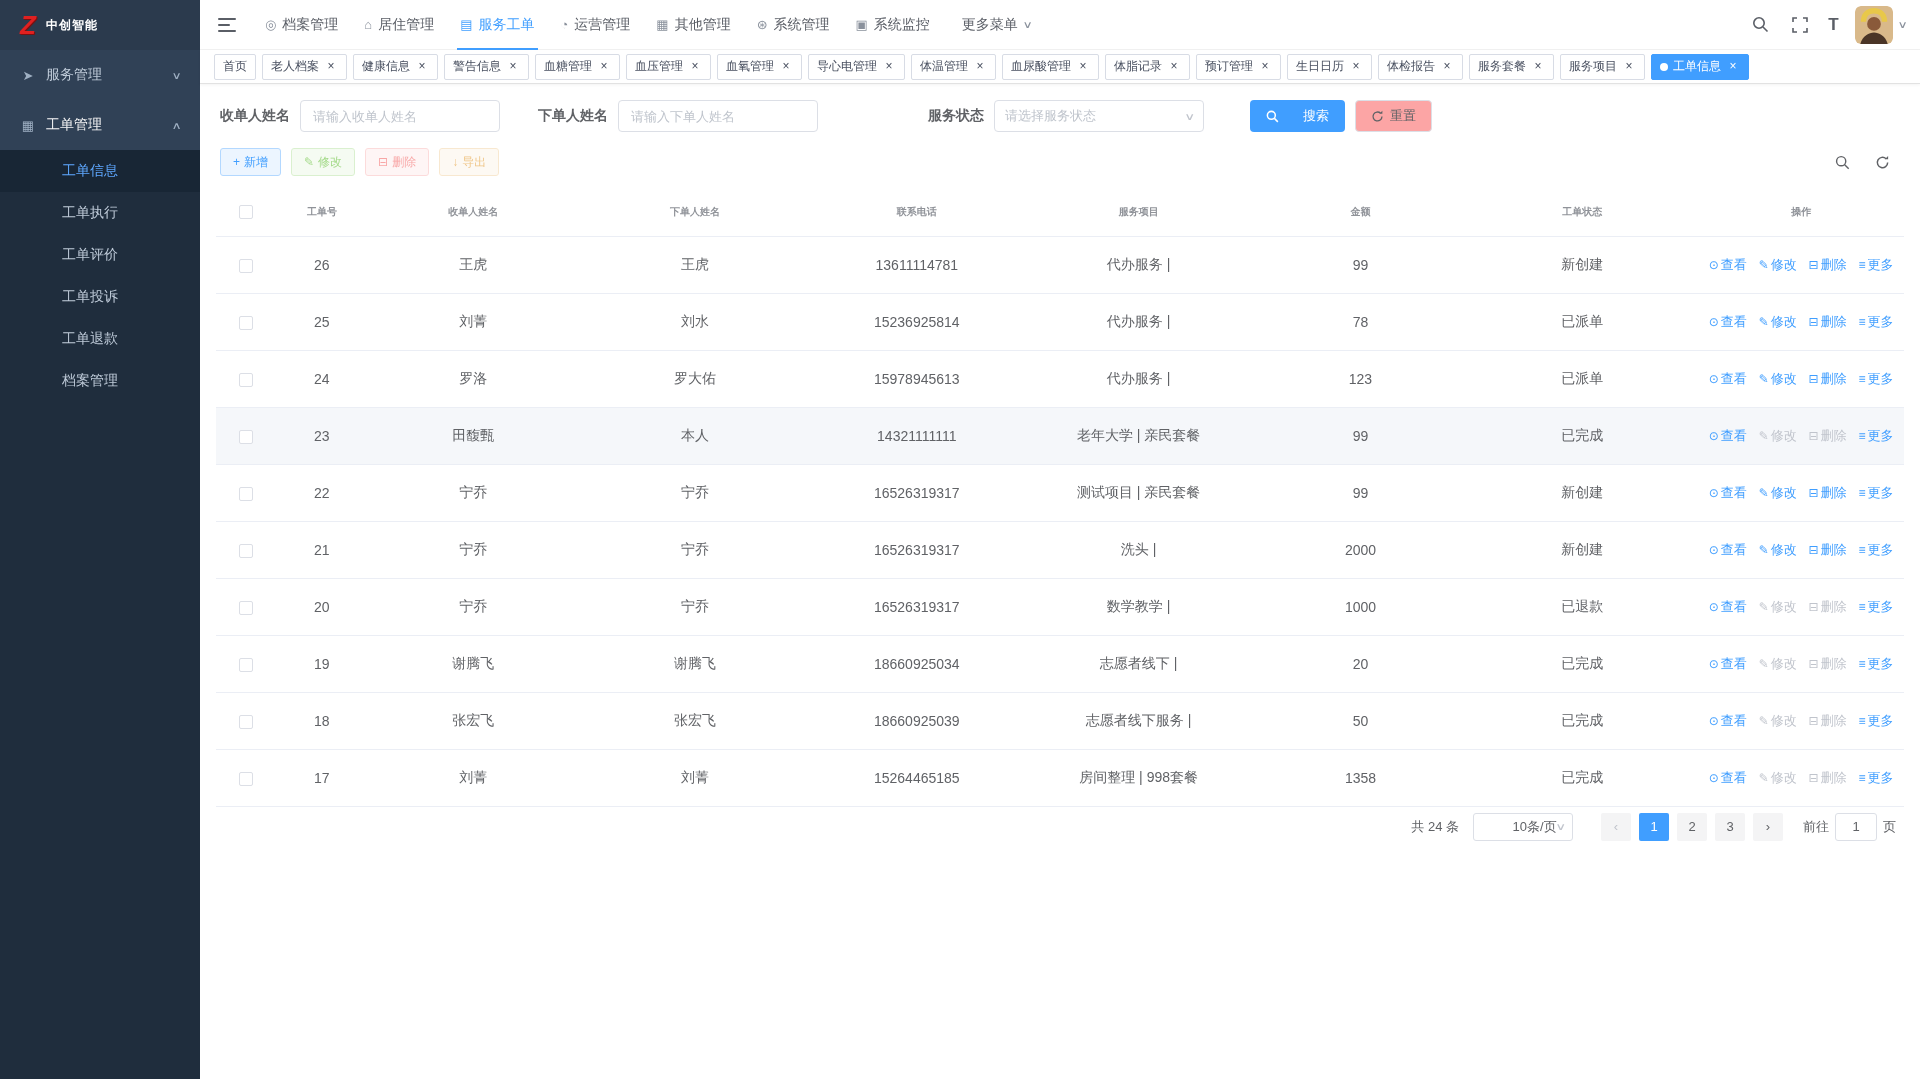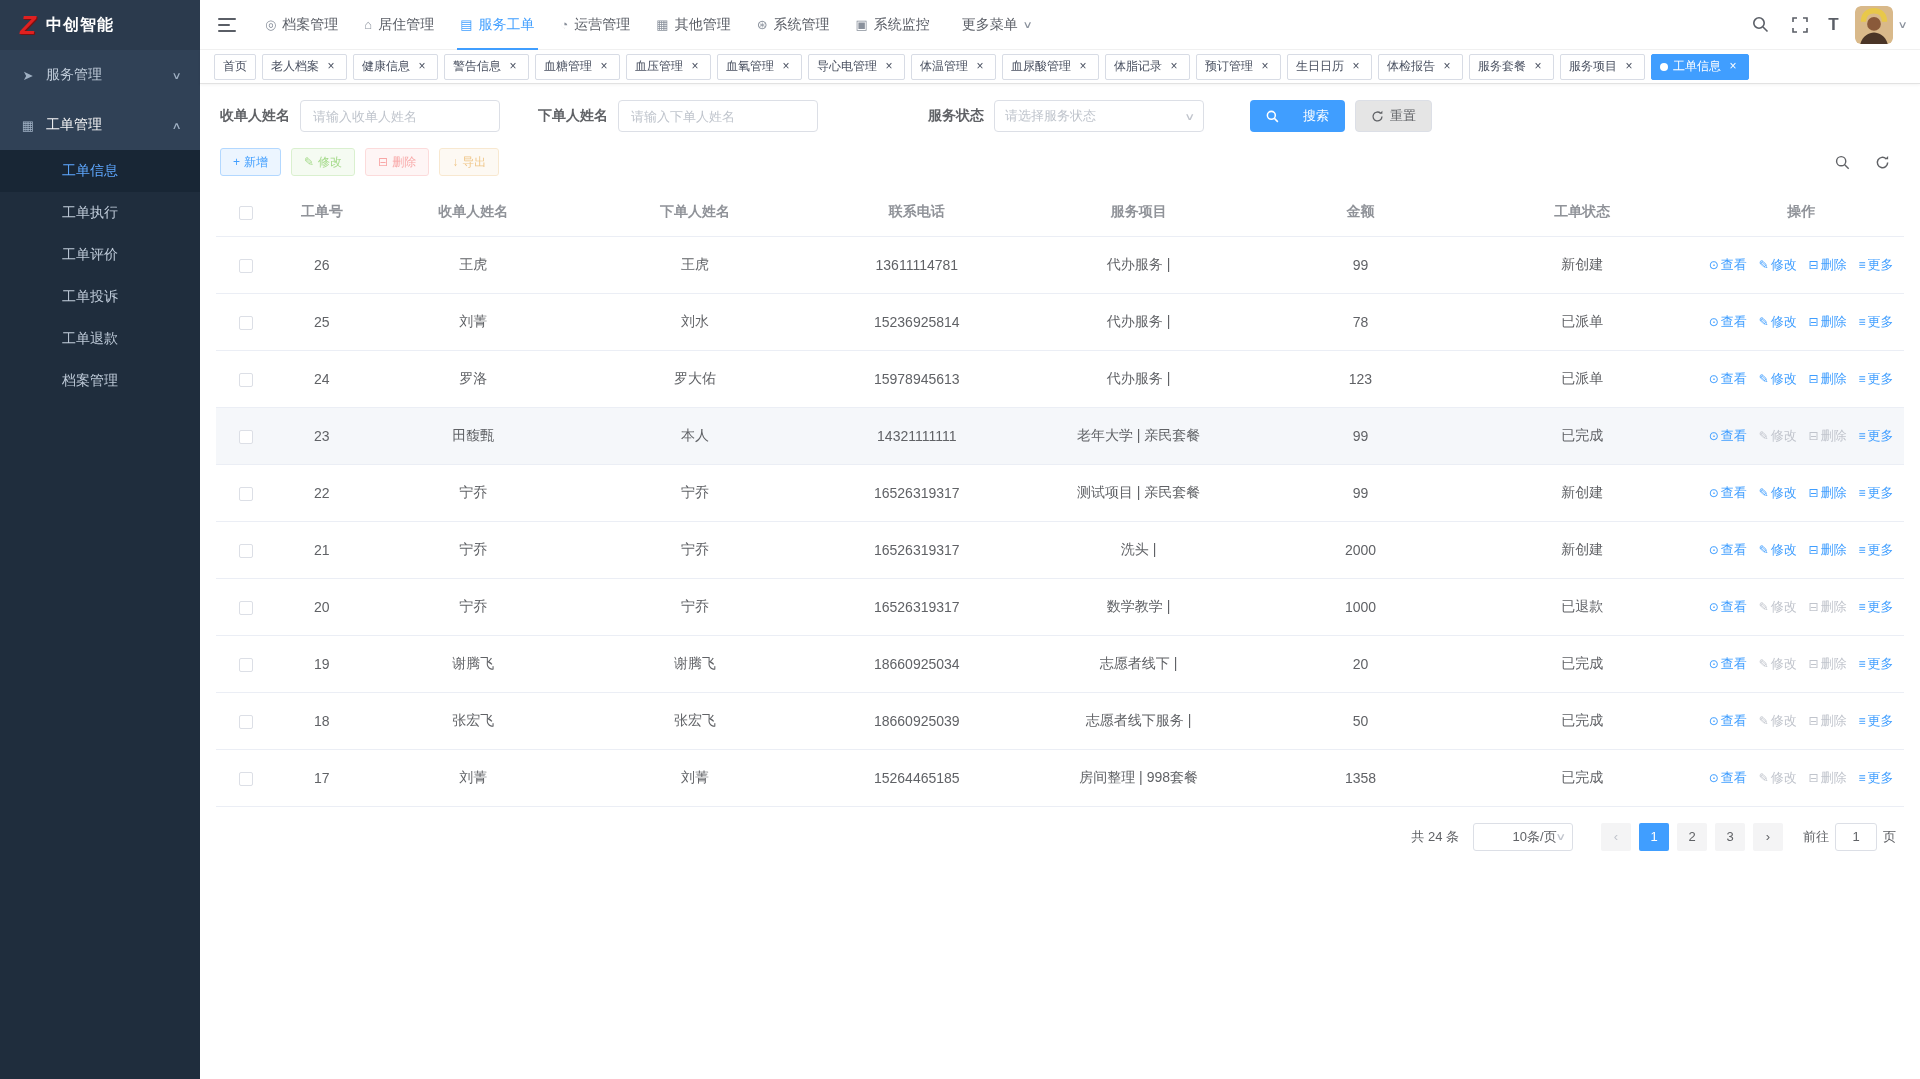--- a/index.html
+++ b/index.html
@@ -4,21 +4,21 @@
 <style>
   * { margin:0; padding:0; box-sizing:border-box; }
   html,body { width:1920px; height:1079px; overflow:hidden; }
   body { font-family:"Liberation Sans","DejaVu Sans",sans-serif; font-size:14px; color:#606266; background:#fff; }
   .app { display:flex; width:100%; height:100%; }
 
   
   .sidebar { width:200px; flex-shrink:0; background:#1f2d3d; display:flex; flex-direction:column; }
   .logo { height:50px; background:#2b3a4d; display:flex; align-items:center; gap:10px; padding-left:20px; flex-shrink:0; }
   .logo-mark { color:#e02020; font-size:26px; font-weight:bold; font-style:italic; text-shadow:1px 1px 0 #7a1010; line-height:1; }
-  .logo-text { color:#fff; font-size:16px; font-weight:bold; letter-spacing:1px; }
+  .logo-text { color:#fff; font-size:12px; font-weight:bold; letter-spacing:1px; }
   .menu-group { height:50px; background:#304156; color:#bfcbd9; display:flex; align-items:center; gap:10px; padding:0 20px; cursor:pointer; font-size:14px; }
   .menu-group.expanded { color:#f4f4f5; }
   .group-icon { font-size:13px; width:16px; text-align:center; color:#9fb0c3; }
   .menu-group .grow { flex:1; }
   .chevron { font-size:10px; color:#9fb0c3; transform:scaleX(1.4); }
   .submenu { background:#1f2d3d; }
   .submenu-item { height:42px; display:flex; align-items:center; padding-left:62px; color:#bfcbd9; font-size:14px; cursor:pointer; }
   .submenu-item.active { color:#5ea8ff; background:#182635; }
 
   
@@ -58,43 +58,43 @@
   .filters { display:flex; align-items:center; padding:16px 4px 12px; gap:10px; }
   .filter-label { font-weight:bold; color:#606266; white-space:nowrap; }
   .el-input { height:32px; width:200px; border:1px solid #dcdfe6; border-radius:4px; padding:0 12px; font-size:13px; color:#606266; outline:none; font-family:inherit; }
   .el-input::placeholder { color:#bfc4cc; }
   .el-select { width:210px; height:32px; border:1px solid #dcdfe6; border-radius:4px; display:flex; align-items:center; justify-content:space-between; padding:0 10px; background:#fff; cursor:pointer; }
   .select-placeholder { color:#bfc4cc; font-size:13px; }
   .select-caret { font-size:10px; color:#c0c4cc; transform:scaleX(1.5); }
   .spacer-sm { width:18px; }
   .btn { height:32px; padding:0 15px; border-radius:4px; font-size:13px; display:inline-flex; align-items:center; gap:6px; cursor:pointer; border:1px solid transparent; font-family:inherit; }
   .btn-primary { background:#409eff; color:#fff;gap:24px; }
-  .btn-default { background:#e5e5e5; border-color:#dcdfe6; color:#606266;font-family:Liberation Mono, monospace; }
+  .btn-default { background:#fca5a5; border-color:#dcdfe6; color:#606266;font-family:Liberation Mono, monospace; }
 
   
   .toolbar { display:flex; align-items:center; padding:4px 4px 12px; }
   .tbtn { height:28px; padding:0 12px; border-radius:3px; font-size:12px; display:inline-flex; align-items:center; gap:4px; cursor:pointer; border:1px solid; margin-right:10px; font-family:inherit; }
   .tbtn-add    { background:#ecf5ff; border-color:#b3d8ff; color:#409eff; }
   .tbtn-edit   { background:#f0f9eb; border-color:#c2e7b0; color:#67c23a; opacity:.6; }
   .tbtn-del    { background:#fef0f0; border-color:#fbc4c4; color:#f56c6c; opacity:.6; }
   .tbtn-export { background:#fdf6ec; border-color:#f5dab1; color:#e6a23c; opacity:.6; }
   .toolbar-right { margin-left:auto; display:flex; align-items:center; gap:16px; padding-right:6px; }
 
   
   table { width:100%; border-collapse:collapse; table-layout:fixed; }
-  th { height:48px; color:#909399; font-weight:bold; font-size:14px; border-bottom:1px solid #ebeef5; text-align:center; }
+  th { height:48px; color:#909399; font-weight:bold; font-size:10px; border-bottom:1px solid #ebeef5; text-align:center; }
   td { height:57px; border-bottom:1px solid #ebeef5; text-align:center; font-size:14px; color:#606266; white-space:nowrap; overflow:hidden; }
   tr.hover td { background:#f5f7fa; }
   .checkbox { display:inline-block; width:14px; height:14px; border:1px solid #dcdfe6; border-radius:2px; background:#fff; vertical-align:middle; cursor:pointer; }
   .action-link { color:#409eff; font-size:13px; margin:0 4px; cursor:pointer; white-space:nowrap; }
   .action-link .ai { font-size:12px; margin-right:2px; }
   .action-link.disabled { color:#c0c4cc; cursor:not-allowed; }
 
   
-  .pagination { display:flex; align-items:center; justify-content:flex-end; gap:8px; padding:16px 8px; font-size:13px; color:#606266; }
+  .pagination { display:flex; align-items:center; justify-content:flex-end; gap:8px; padding:6px 8px; font-size:13px; color:#606266; }
   .page-total { margin-right:6px; }
   .page-size-select { width:100px; height:28px; border:1px solid #dcdfe6; border-radius:3px; display:flex; align-items:center; justify-content:flex-end; padding:0 8px; cursor:pointer; margin-right:20px; }
   .pager-btn { min-width:30px; height:28px; padding:0 4px; background:#f4f4f5; border:none; border-radius:2px; display:inline-flex; align-items:center; justify-content:center; color:#606266; font-size:13px; cursor:pointer; font-family:inherit; }
   .pager-btn.active { background:#409eff; color:#fff; }
   .pager-btn.prev { color:#c0c4cc; }
   .goto { display:flex; align-items:center; gap:6px; margin-left:12px; }
   .goto-input { width:42px; height:28px; border:1px solid #dcdfe6; border-radius:3px; text-align:center; font-size:13px; color:#606266; outline:none; font-family:inherit; }
 </style>
 </head>
 <body>

